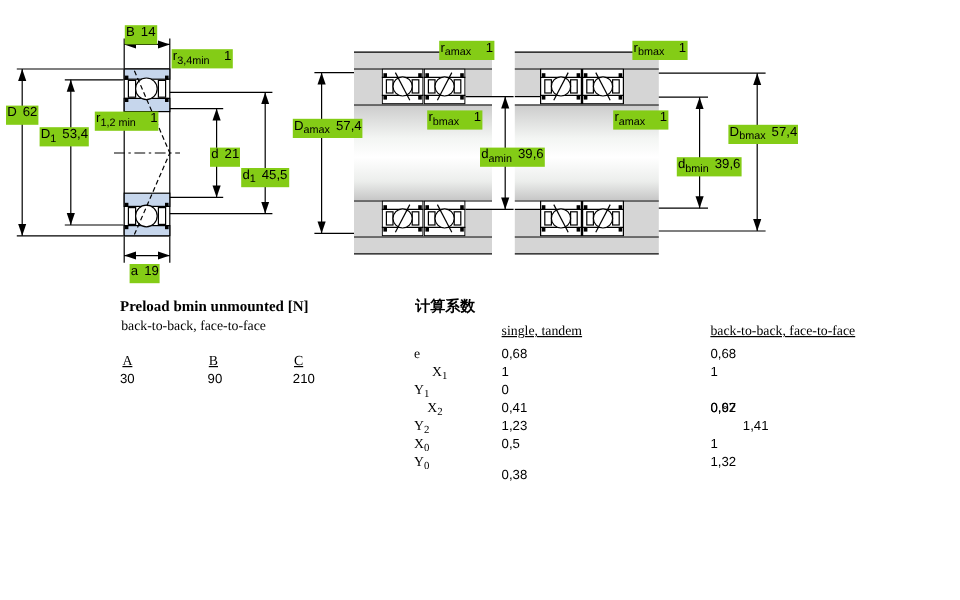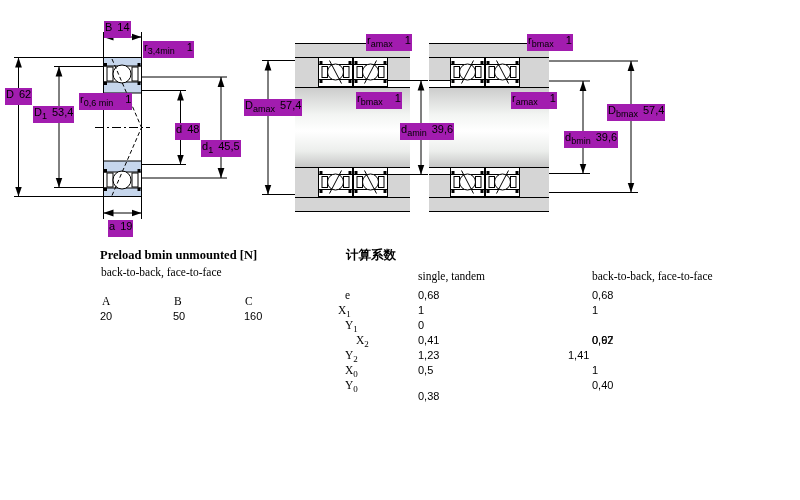--- a/index.html
+++ b/index.html
@@ -7,27 +7,27 @@
          font-family:"Liberation Sans",sans-serif;}
   svg{position:absolute;left:0;top:0;}
   svg line{stroke:#000;stroke-width:1;}
   .g{fill:var(--housing,#d5d5d5);stroke:none;}
   .b{fill:var(--ring,#c6d6ec);stroke:#000;stroke-width:1;}
   .wh{fill:#fff;stroke:#000;stroke-width:1;}
   .dash{stroke-dasharray:4 2.5;}
   .cdash{stroke-dasharray:9 3 2 3;}
   .arr{marker-start:url(#ah);marker-end:url(#ah);}
   .dim{position:absolute;font:11px "Liberation Sans",sans-serif;line-height:13px;
-       background:#a21caf;white-space:nowrap;padding:0 1px;}
+       background:#84cc16;white-space:nowrap;padding:0 1px;}
   .dim sub{font-size:9px;vertical-align:-3px;letter-spacing:0;}
   .dim .val{margin-left:5px;}
   .dim.rgap .val{margin-left:12px;}
   .t-title{position:absolute;font:bold 12.5px "Liberation Serif",serif;white-space:nowrap;}
   .t-sub{position:absolute;font:11.5px "Liberation Serif",serif;white-space:nowrap;}
-  .t-head{position:absolute;font:11.5px "Liberation Serif",serif;white-space:nowrap;}
+  .t-head{position:absolute;font:11.5px "Liberation Serif",serif;white-space:nowrap;text-decoration:underline;}
   .t-val{position:absolute;font:11px "Liberation Sans",sans-serif;white-space:nowrap;}
   .f-lab{position:absolute;font:11.5px "Liberation Serif",serif;white-space:nowrap;}
   .f-lab sub{font-size:9px;vertical-align:-3px;}
 </style>
 </head>
 <body>
 
 <div class="stage">
 
   <svg width="800" height="245">
@@ -162,73 +162,73 @@
       <line x1="549" y1="81" x2="590" y2="81"></line>
       <line x1="549" y1="173.5" x2="590" y2="173.5"></line>
       <line x1="583" y1="81" x2="583" y2="173.5" class="arr"></line>
     </g>
   </svg>
 
   <span class="dim" style="left:104px;top:21px"><span>B</span><sub></sub><span class="val">14</span></span>
   <span class="dim rgap" style="left:143px;top:41px"><span>r</span><sub>3,4min</sub><span class="val">1</span></span>
   <span class="dim" style="left:5px;top:88px"><span>D</span><sub></sub><span class="val">62</span></span>
   <span class="dim" style="left:33px;top:106px"><span>D</span><sub>1</sub><span class="val">53,4</span></span>
-  <span class="dim rgap" style="left:79px;top:93px"><span>r</span><sub>0,6 min</sub><span class="val">1</span></span>
-  <span class="dim" style="left:175px;top:123px"><span>d</span><sub></sub><span class="val">48</span></span>
+  <span class="dim rgap" style="left:79px;top:93px"><span>r</span><sub>1,2 min</sub><span class="val">1</span></span>
+  <span class="dim" style="left:175px;top:123px"><span>d</span><sub></sub><span class="val">21</span></span>
   <span class="dim" style="left:201px;top:140px"><span>d</span><sub>1</sub><span class="val">45,5</span></span>
   <span class="dim" style="left:108px;top:220px"><span>a</span><sub></sub><span class="val">19</span></span>
 
   <span class="dim rgap" style="left:366px;top:34px"><span>r</span><sub>amax</sub><span class="val">1</span></span>
   <span class="dim" style="left:244px;top:99px"><span>D</span><sub>amax</sub><span class="val">57,4</span></span>
   <span class="dim rgap" style="left:356px;top:92px"><span>r</span><sub>bmax</sub><span class="val">1</span></span>
   <span class="dim" style="left:400px;top:123px"><span>d</span><sub>amin</sub><span class="val">39,6</span></span>
 
   <span class="dim rgap" style="left:527px;top:34px"><span>r</span><sub>bmax</sub><span class="val">1</span></span>
   <span class="dim rgap" style="left:511px;top:92px"><span>r</span><sub>amax</sub><span class="val">1</span></span>
   <span class="dim" style="left:607px;top:104px"><span>D</span><sub>bmax</sub><span class="val">57,4</span></span>
   <span class="dim" style="left:564px;top:131px"><span>d</span><sub>bmin</sub><span class="val">39,6</span></span>
 
   <div>
     <span class="t-title" style="left:100px;top:248px">Preload bmin unmounted [N]</span>
     <span class="t-sub" style="left:101px;top:266px">back-to-back, face-to-face</span>
     <span class="t-head" style="left:102px;top:295px">A</span>
     <span class="t-head" style="left:174px;top:295px">B</span>
     <span class="t-head" style="left:245px;top:295px">C</span>
-    <span class="t-val" style="left:100px;top:310px">20</span>
-    <span class="t-val" style="left:173px;top:310px">50</span>
-    <span class="t-val" style="left:244px;top:310px">160</span>
+    <span class="t-val" style="left:100px;top:310px">30</span>
+    <span class="t-val" style="left:173px;top:310px">90</span>
+    <span class="t-val" style="left:244px;top:310px">210</span>
   </div>
 
   <div>
     <span class="t-title" style="left:346px;top:247px">计算系数</span>
     <span class="t-head" style="left:418px;top:270px">single, tandem</span>
     <span class="t-head" style="left:592px;top:270px">back-to-back, face-to-face</span>
 
     <span class="f-lab" style="left:345px;top:289px"><span>e</span><sub></sub></span>
     <span class="t-val" style="left:418px;top:289px">0,68</span>
     <span class="t-val" style="left:592px;top:289px">0,68</span>
 
-    <span class="f-lab" style="left:338px;top:304px"><span>X</span><sub>1</sub></span>
+    <span class="f-lab" style="left:360px;top:304px"><span>X</span><sub>1</sub></span>
     <span class="t-val" style="left:418px;top:304px">1</span>
     <span class="t-val" style="left:592px;top:304px">1</span>
 
     <span class="f-lab" style="left:345px;top:319px"><span>Y</span><sub>1</sub></span>
     <span class="t-val" style="left:418px;top:319px">0</span>
     <span class="t-val" style="left:592px;top:334px">0,92</span>
 
     <span class="f-lab" style="left:356px;top:334px"><span>X</span><sub>2</sub></span>
     <span class="t-val" style="left:418px;top:334px">0,41</span>
     <span class="t-val" style="left:592px;top:334px">0,67</span>
 
     <span class="f-lab" style="left:345px;top:349px"><span>Y</span><sub>2</sub></span>
     <span class="t-val" style="left:418px;top:349px">1,23</span>
-    <span class="t-val" style="left:568px;top:349px">1,41</span>
+    <span class="t-val" style="left:619px;top:349px">1,41</span>
 
     <span class="f-lab" style="left:345px;top:364px"><span>X</span><sub>0</sub></span>
     <span class="t-val" style="left:418px;top:364px">0,5</span>
     <span class="t-val" style="left:592px;top:364px">1</span>
 
     <span class="f-lab" style="left:345px;top:379px"><span>Y</span><sub>0</sub></span>
     <span class="t-val" style="left:418px;top:390px">0,38</span>
-    <span class="t-val" style="left:592px;top:379px">0,40</span>
+    <span class="t-val" style="left:592px;top:379px">1,32</span>
   </div>
 
 </div>
 
 </body></html>

